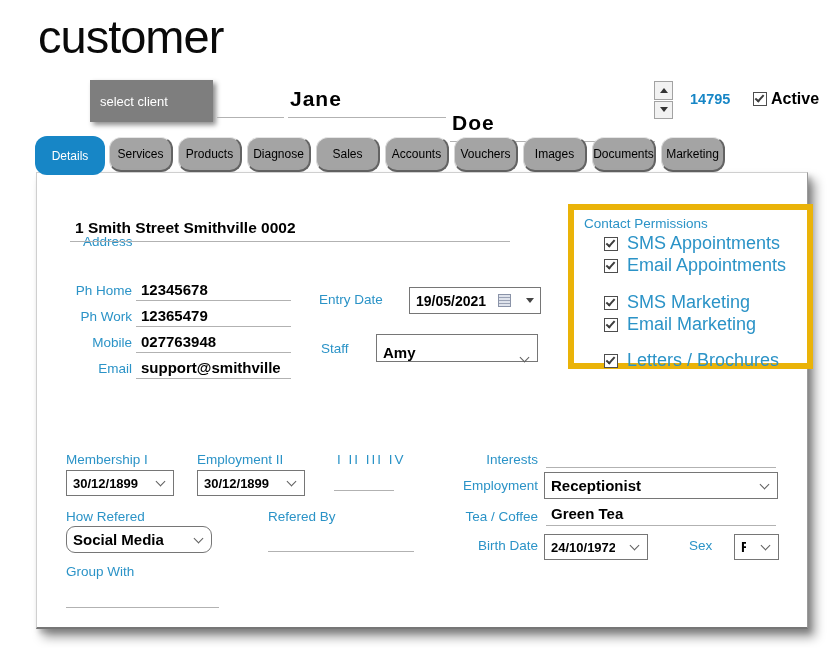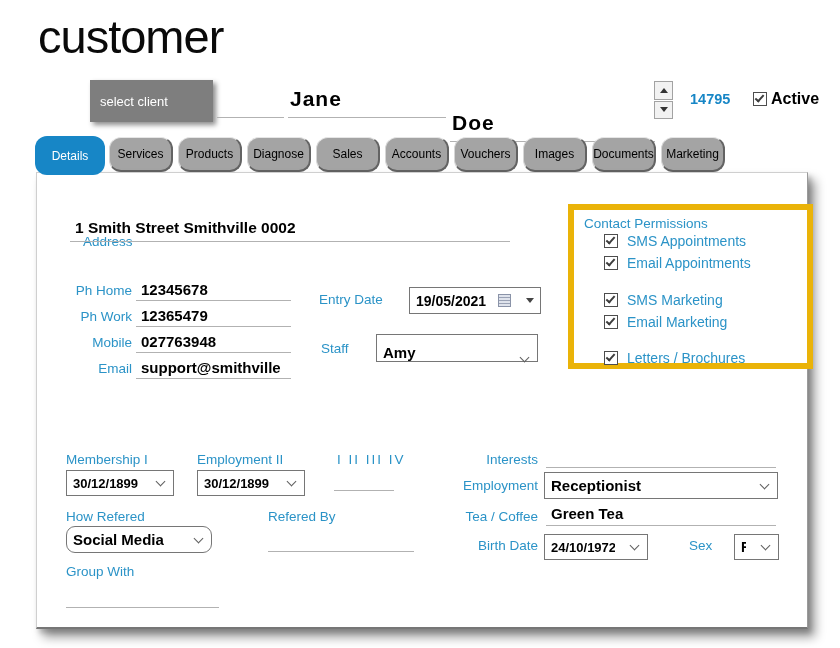--- a/index.html
+++ b/index.html
@@ -68,21 +68,21 @@
               #dfe3ec; flex:none; margin-right:3px; }
   .dn-arrow { width:0; height:0; border-left:4px solid transparent; border-right:4px solid transparent;
               border-top:5px solid #444; flex:none; margin-right:6px; }
   .staff-label { left:284px; top:168px; }
   .staff-combo { left:339px; top:161px; width:162px; height:28px;align-items:flex-end; }
   .staff-combo .val { font-size:15px; }
 
   .cp-box { left:531px; top:31px; width:245px; height:165px; border:6px solid #eab308; }
   .cp-title { left:10px; top:6px; }
   .cp-row { left:30px; display:flex; align-items:center; gap:9px; cursor:pointer; }
-  .cp-row .blabel { font-size:14px; }
+  .cp-row .blabel { font-size:18px; }
 
   .mem1-label { left:29px; top:279px;text-align:center; }
   .mem1-combo { left:29px; top:297px; width:108px; height:26px; }
   .mem2-label { left:160px; top:279px; }
   .mem2-combo { left:160px; top:297px; width:108px; height:26px; }
   .date-combo .val { font-size:13px; }
   .levels-label { left:300px; top:279px; letter-spacing:2px; }
   .levels-line { left:297px; top:317px; width:60px; border-top:1px solid #b2b2b2; }
 
   .howref-label { left:29px; top:336px; }

